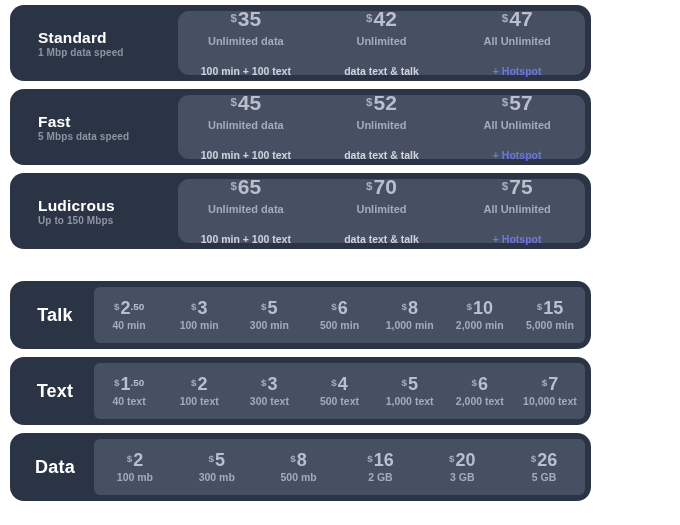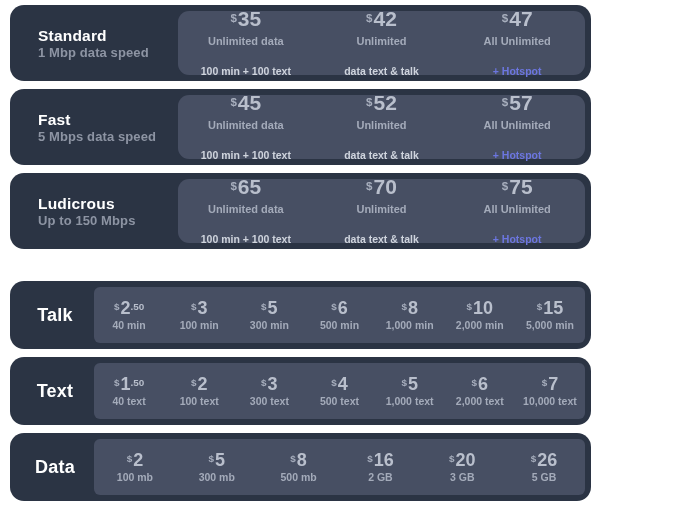--- a/index.html
+++ b/index.html
@@ -49,21 +49,21 @@
   .plan-name {
     color: #ffffff;
     font-size: 15.5px;
     font-weight: bold;
     letter-spacing: 0.2px;
     line-height: 1.25;
   }
 
   .plan-speed {
     color: #8d94a3;
-    font-size: 13px;
+    font-size: 10px;
     font-weight: bold;
     margin-top: 0;
     letter-spacing: 0.1px;
   }
 
   .plan-options {
     flex: 1 1 auto;
     background: #474f63;
     border-radius: 11px;
     display: flex;

